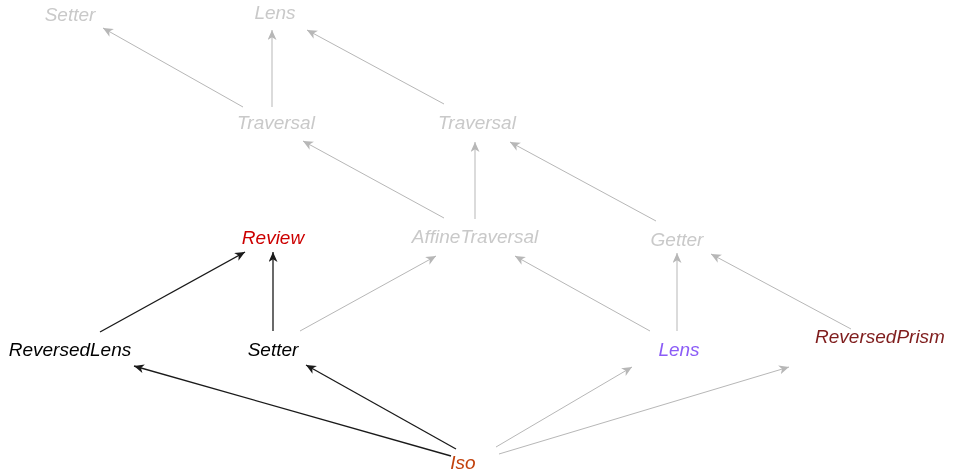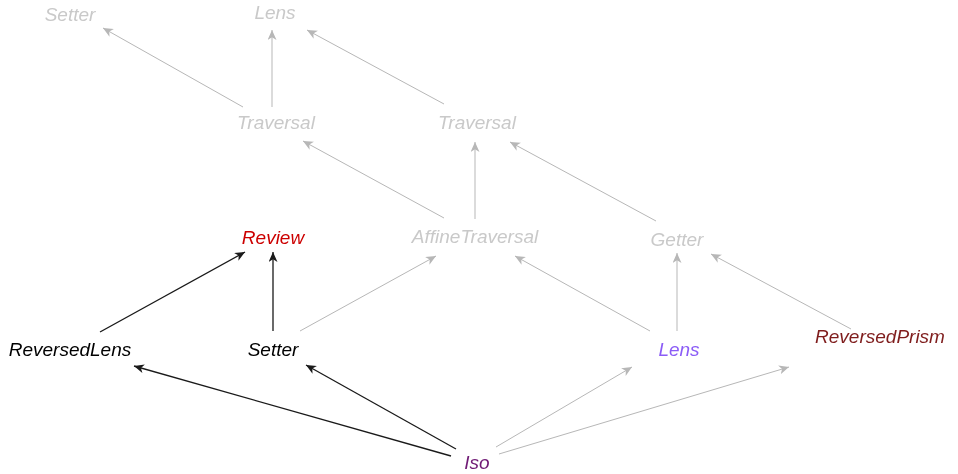--- a/index.html
+++ b/index.html
@@ -68,14 +68,14 @@
   <div class="node" style="left: 275px; top: 12px; color: rgb(201, 201, 201);">Lens</div>
   <div class="node" style="left: 276px; top: 122px; color: rgb(201, 201, 201);">Traversal</div>
   <div class="node" style="left: 477px; top: 122px; color: rgb(201, 201, 201);">Traversal</div>
   <div class="node" style="left: 273px; top: 237px; color: rgb(204, 0, 0);">Review</div>
   <div class="node" style="left: 475px; top: 236px; color: rgb(201, 201, 201);">AffineTraversal</div>
   <div class="node" style="left: 677px; top: 239px; color: rgb(201, 201, 201);">Getter</div>
   <div class="node" style="left: 70px; top: 349px; color: rgb(0, 0, 0);">ReversedLens</div>
   <div class="node" style="left: 273px; top: 349px; color: rgb(0, 0, 0);">Setter</div>
   <div class="node" style="left: 679px; top: 349px; color: #8b5cf6; text-align: right;">Lens</div>
   <div class="node" style="left: 880px; top: 336px; color: #7f1d1d;">ReversedPrism</div>
-  <div class="node" style="left: 477px; top: 462px; color: #701a75;">Iso</div>
+  <div class="node" style="left: 463px; top: 462px; color: #c2410c;">Iso</div>
 </div>
 
 </body></html>

